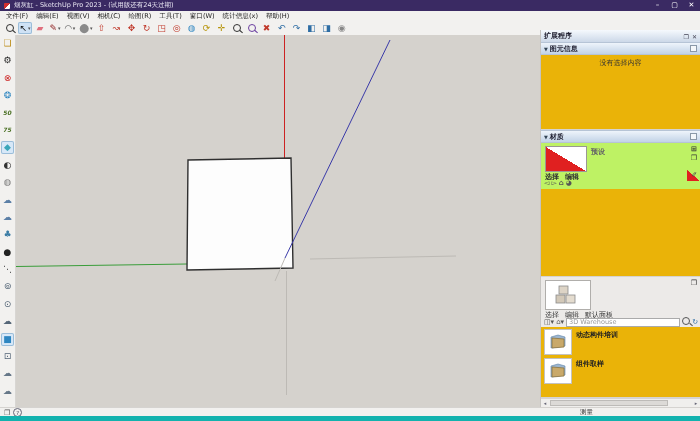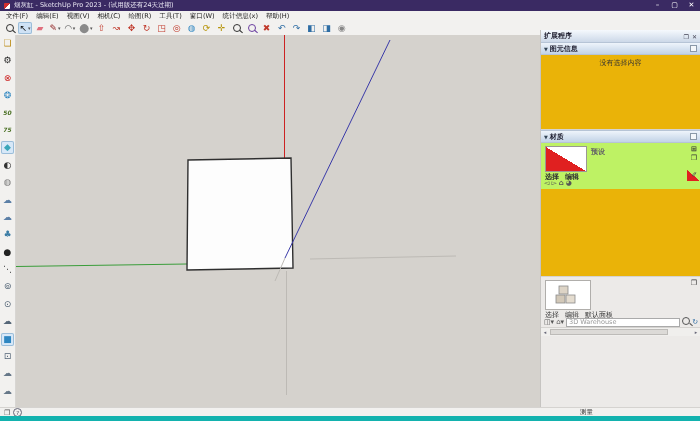--- a/index.html
+++ b/index.html
@@ -349,20 +349,41 @@
           <span class="tab">默认面板</span>
         </div>
       <div class="comp-nav">
         <span class="nav-ico">◫▾</span>
         <span class="nav-ico">⌂▾</span>
         <input class="search-input" type="text" placeholder="3D Warehouse" style="">
         <span class="nav-ico"><i class="glyph mag"></i></span>
         <span class="nav-ico" style="color:#2e6da4;">↻</span>
       </div>
     </div>
+    <div class="white-area comp-list">
+
+    <div class="comp-item">
+        <span class="ci-thumb">
+          <svg width="20" height="16">
+            <polygon points="3,3 10,1 17,3 17,12 3,14" fill="#9db6cf" stroke="#5b7fa6" stroke-width="0.6"></polygon>
+            <polygon points="4,4 16,5 16,13 4,14" fill="#c9a96a" stroke="#8a7340" stroke-width="0.8"></polygon>
+          </svg>
+        </span>
+        <span class="ci-label">动态构件培训</span>
+      </div>
+        <div class="comp-item">
+        <span class="ci-thumb">
+          <svg width="20" height="16">
+            <polygon points="3,3 10,1 17,3 17,12 3,14" fill="#9db6cf" stroke="#5b7fa6" stroke-width="0.6"></polygon>
+            <polygon points="4,4 16,5 16,13 4,14" fill="#c9a96a" stroke="#8a7340" stroke-width="0.8"></polygon>
+          </svg>
+        </span>
+        <span class="ci-label">组件取样</span>
+      </div>
+      </div>
 
     <div class="tray-hscroll">
       <span class="hs-btn">◂</span>
       <span class="hs-thumb"></span>
       <span class="hs-btn right">▸</span>
     </div>
   </div>
 
   <div class="statusbar">
     <span class="sb-ico">❐</span>

